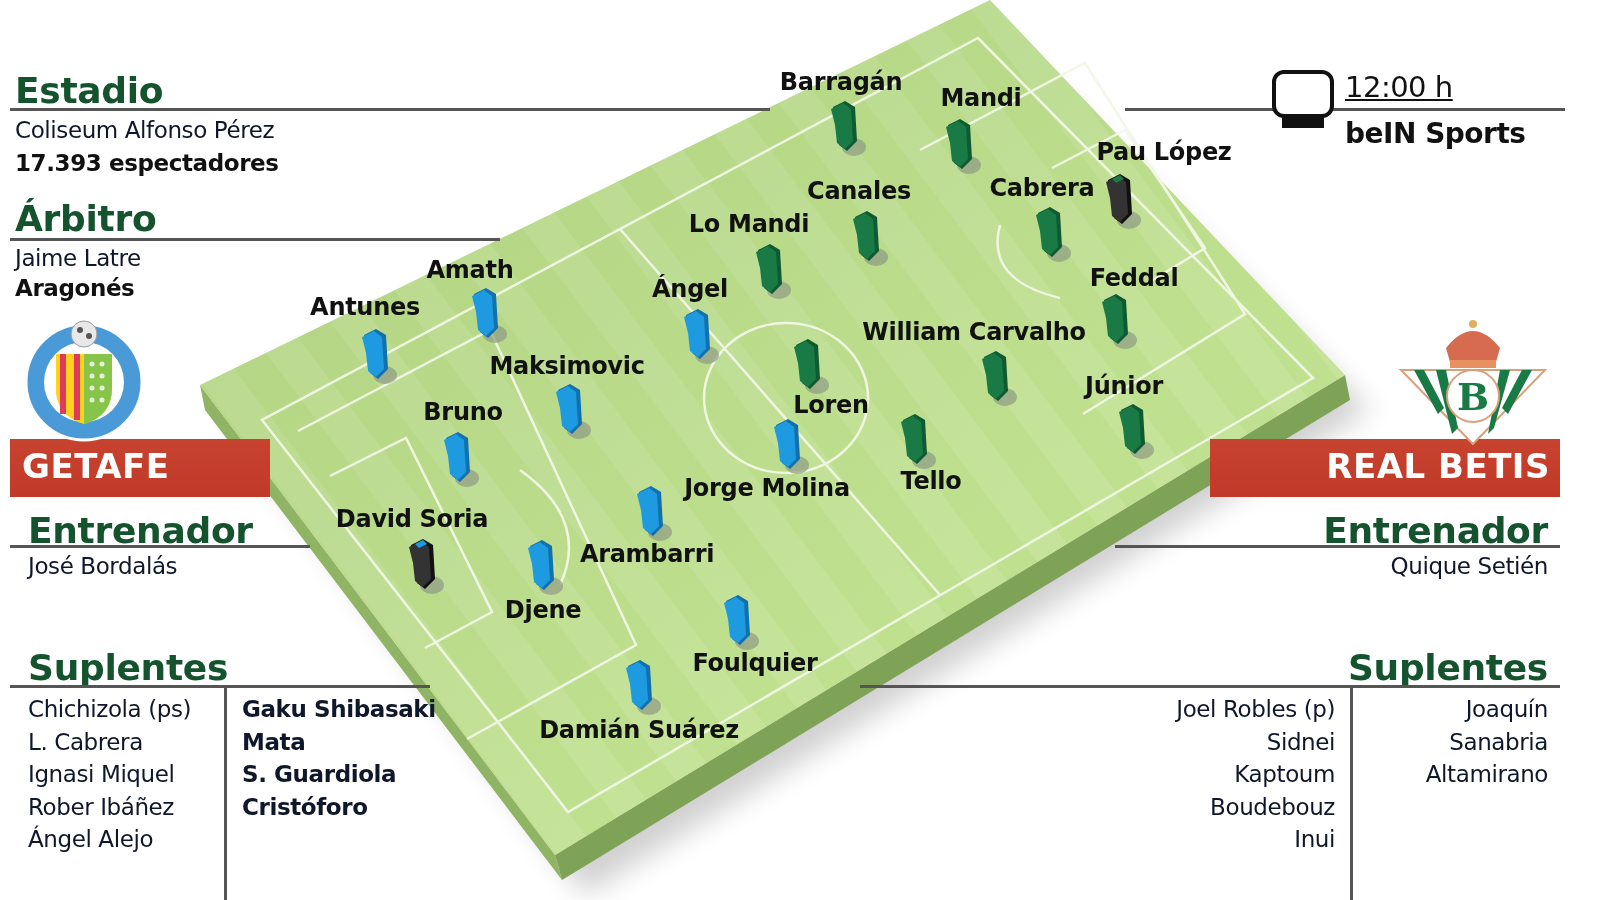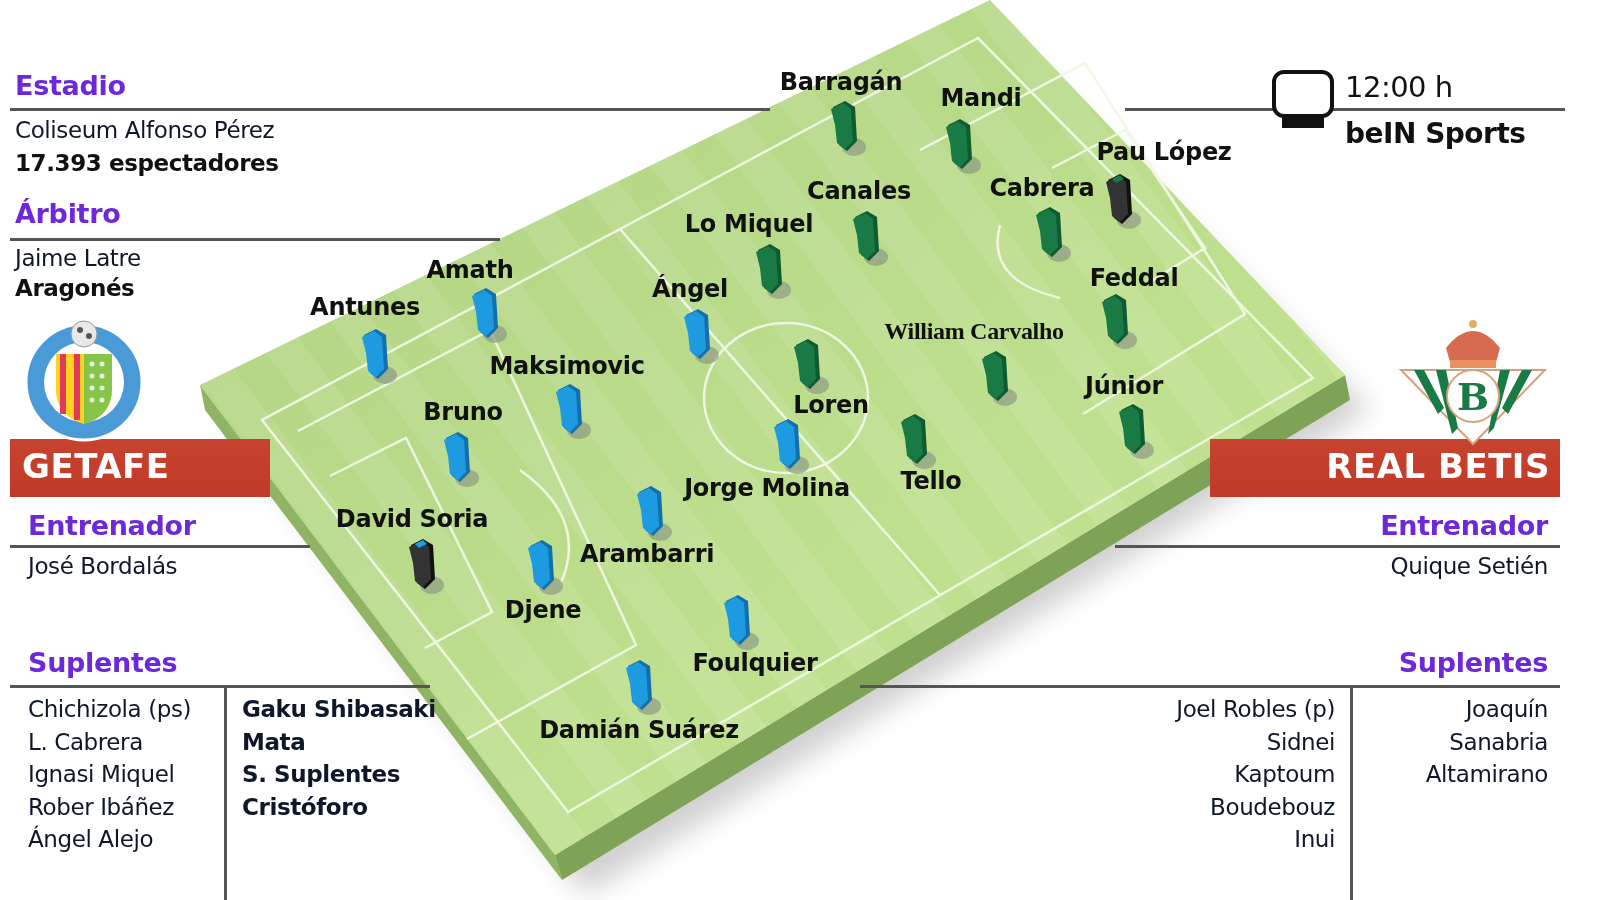--- a/index.html
+++ b/index.html
@@ -3,21 +3,21 @@
 <meta charset="utf-8">
 <style>
   html, body { margin: 0; padding: 0; }
   body {
     width: 1600px; height: 900px; position: relative; overflow: hidden;
     background: #ffffff;
     font-family: "DejaVu Sans", "Liberation Sans", sans-serif;
     color: #1a1a1a;
   }
   .abs { position: absolute; }
-  .hdr { font-weight: bold; font-size: 27px; letter-spacing: -0.3px; color: #6d28d9; }
+  .hdr { font-weight: bold; font-size: 36px; letter-spacing: -0.3px; color: #14532d; }
   .txt { font-size: 23px; color: #0f172a; letter-spacing: -0.4px; }
   .txtb { font-size: 23px; font-weight: bold; color: #111; letter-spacing: -0.4px; }
   .rule { position: absolute; height: 3px; background: #555; }
   .vrule { position: absolute; width: 3px; background: #555; }
   .band {
     position: absolute; height: 58px; top: 439px;
     background: linear-gradient(to bottom, #c8432f 0%, #c03a27 100%);
   }
   .band-label { position: absolute; top: 446px; color: #fff; font-weight: bold; font-size: 34px; letter-spacing: 0.5px; }
   .right { text-align: right; }
@@ -90,21 +90,21 @@
 <div class="abs hdr" style="left:15px; top:198px;">Árbitro</div>
 <div class="rule" style="left:10px; top:238px; width:490px;"></div>
 <div class="abs txt" style="left:15px; top:245px;">Jaime Latre</div>
 <div class="abs txtb" style="left:15px; top:275px;">Aragonés</div>
 
 <div class="rule" style="left:1125px; top:108px; width:440px;"></div>
 <div class="abs" style="left:1272px; top:70px; width:62px; height:60px;">
   <div style="position:absolute; left:0; top:0; width:54px; height:40px; border:4px solid #111; border-radius:12px; background:#fff;"></div>
   <div style="position:absolute; left:10px; top:46px; width:42px; height:12px; background:#111;"></div>
 </div>
-<div class="abs" style="left:1345px; top:70px; font-size:29px; color:#111; letter-spacing:-0.5px;">12:00 h</div>
+<div class="abs" style="left:1345px; top:70px; font-size:29px; color:#111; letter-spacing:-0.5px;text-decoration:underline;">12:00 h</div>
 <div class="abs" style="left:1345px; top:117px; font-size:28px; font-weight:bold; color:#111; letter-spacing:-0.5px;">beIN Sports</div>
 
 <div class="band" style="left:10px; width:260px;"></div>
 <div class="band" style="left:1210px; width:350px;"></div>
 <div class="band-label" style="left:22px;">GETAFE</div>
 <div class="band-label right" style="right:50px;margin-left:45px;">REAL BETIS</div>
 
 <div class="abs" style="left:22px; top:318px; width:124px; height:124px;">
   <svg width="124" height="124" viewBox="0 0 124 124">
     <circle cx="62" cy="64" r="58" fill="#4a9ad8" stroke="#fff" stroke-width="3"></circle>
@@ -161,21 +161,21 @@
 <div class="abs txt sublist" style="left:28px; top:693px;">
   <div>Chichizola (ps)</div>
   <div>L. Cabrera</div>
   <div>Ignasi Miquel</div>
   <div>Rober Ibáñez</div>
   <div>Ángel Alejo</div>
 </div>
 <div class="abs txt sublist" style="left:242px; top:693px;font-weight:bold;">
   <div>Gaku Shibasaki</div>
   <div>Mata</div>
-  <div>S. Suplentes</div>
+  <div>S. Guardiola</div>
   <div>Cristóforo</div>
 </div>
 
 <div class="abs hdr right" style="right:52px; top:647px;">Suplentes</div>
 <div class="rule" style="left:860px; top:685px; width:700px;"></div>
 <div class="vrule" style="left:1350px; top:686px; height:214px;"></div>
 <div class="abs txt sublist right" style="right:265px; top:693px;">
   <div>Joel Robles (p)</div>
   <div>Sidnei</div>
   <div>Kaptoum</div>
@@ -297,27 +297,27 @@
         <ellipse cx="27" cy="50" rx="12" ry="9" fill="#8f9a84" opacity="0.7"></ellipse>
         <path d="M6 10 L18 4 L28 10 L30 44 L20 54 L12 48 L10 26 Z" fill="#0f5a31"></path>
         <path d="M4 12 L16 6 L24 12 L26 44 L18 52 L10 46 L8 28 Z" fill="#1a7a45"></path>
       </svg></div>
     <div class="player-label" style="left: 859px; top: 177px;">Canales</div>
     <div class="figure" style="left: 752px; top: 240px;"><svg width="44" height="62" viewBox="0 0 44 62">
         <ellipse cx="27" cy="50" rx="12" ry="9" fill="#8f9a84" opacity="0.7"></ellipse>
         <path d="M6 10 L18 4 L28 10 L30 44 L20 54 L12 48 L10 26 Z" fill="#0f5a31"></path>
         <path d="M4 12 L16 6 L24 12 L26 44 L18 52 L10 46 L8 28 Z" fill="#1a7a45"></path>
       </svg></div>
-    <div class="player-label" style="left: 749px; top: 210px;">Lo Miquel</div>
+    <div class="player-label" style="left: 749px; top: 210px;">Lo Mandi</div>
     <div class="figure" style="left: 978px; top: 347px;"><svg width="44" height="62" viewBox="0 0 44 62">
         <ellipse cx="27" cy="50" rx="12" ry="9" fill="#8f9a84" opacity="0.7"></ellipse>
         <path d="M6 10 L18 4 L28 10 L30 44 L20 54 L12 48 L10 26 Z" fill="#0f5a31"></path>
         <path d="M4 12 L16 6 L24 12 L26 44 L18 52 L10 46 L8 28 Z" fill="#1a7a45"></path>
       </svg></div>
-    <div class="player-label" style="left: 974px; top: 318px; font-family: Liberation Serif, serif;">William Carvalho</div>
+    <div class="player-label" style="left: 974px; top: 318px;">William Carvalho</div>
     <div class="figure" style="left: 790px; top: 335px;"><svg width="44" height="62" viewBox="0 0 44 62">
         <ellipse cx="27" cy="50" rx="12" ry="9" fill="#8f9a84" opacity="0.7"></ellipse>
         <path d="M6 10 L18 4 L28 10 L30 44 L20 54 L12 48 L10 26 Z" fill="#0f5a31"></path>
         <path d="M4 12 L16 6 L24 12 L26 44 L18 52 L10 46 L8 28 Z" fill="#1a7a45"></path>
       </svg></div>
     <div class="player-label" style="left: 831px; top: 391px;">Loren</div>
     <div class="figure" style="left: 897px; top: 410px;"><svg width="44" height="62" viewBox="0 0 44 62">
         <ellipse cx="27" cy="50" rx="12" ry="9" fill="#8f9a84" opacity="0.7"></ellipse>
         <path d="M6 10 L18 4 L28 10 L30 44 L20 54 L12 48 L10 26 Z" fill="#0f5a31"></path>
         <path d="M4 12 L16 6 L24 12 L26 44 L18 52 L10 46 L8 28 Z" fill="#1a7a45"></path>

